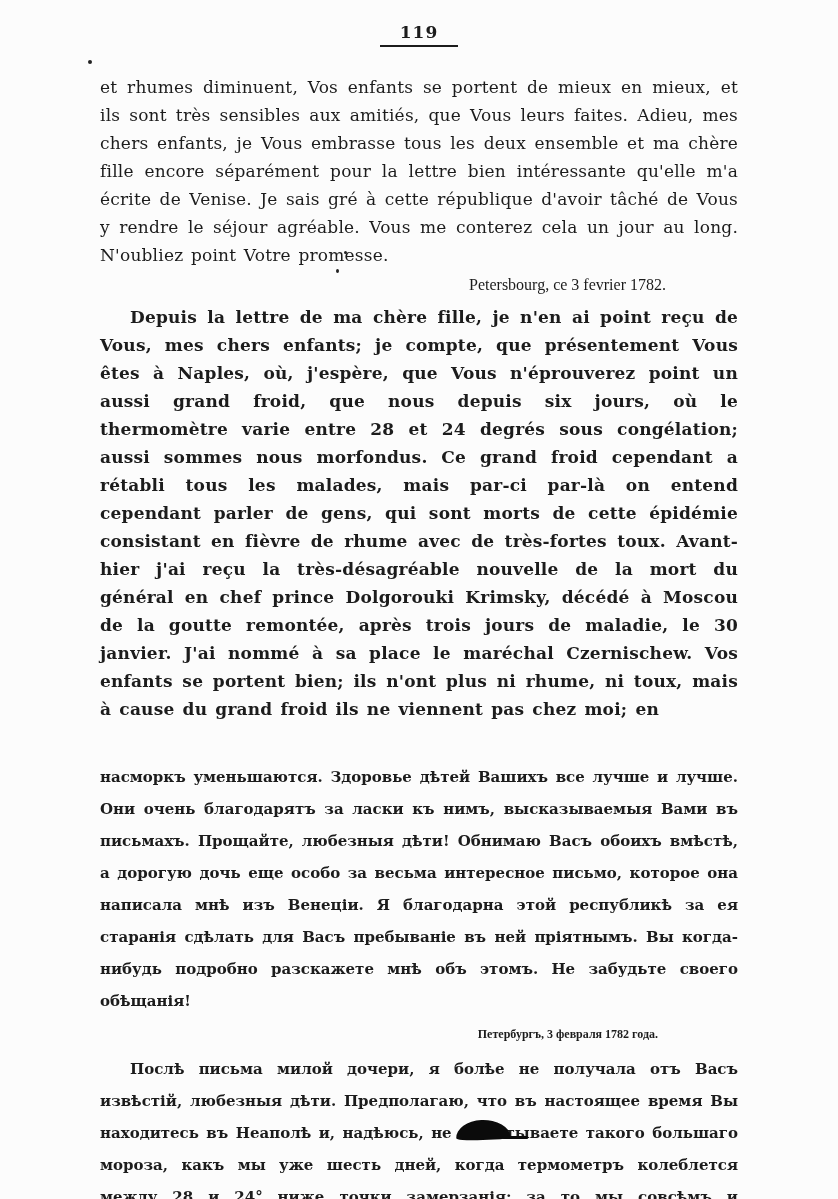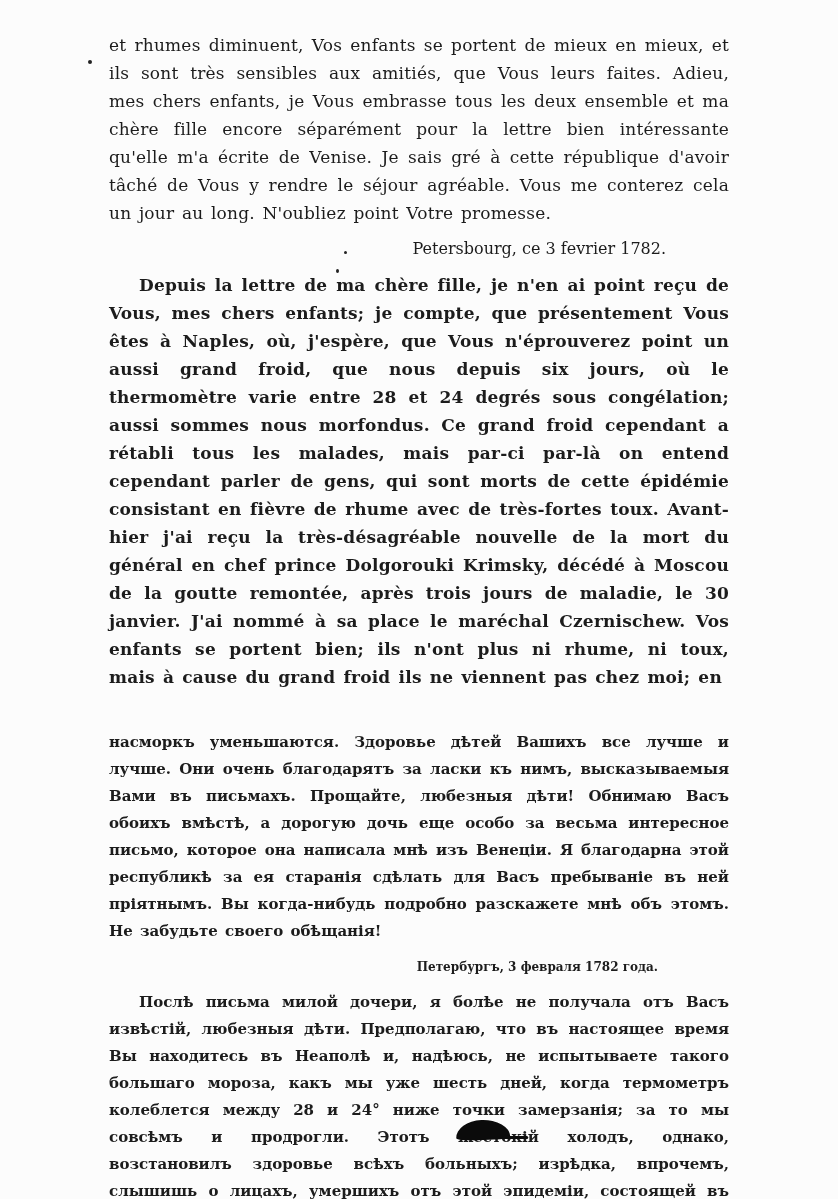--- a/index.html
+++ b/index.html
@@ -28,48 +28,49 @@
   }
   .page-number {
     display: inline-block;
     font-size: 17px;
     font-weight: bold;
     letter-spacing: 1px;
     padding: 0 20px 3px 20px;
     border-bottom: 2px solid var(--ink, #1c1c1c);
   }
   .para {
-    margin: 9px;
+    margin: 0;
     text-align: justify;
   }
   .french .para {
     font-size: 17px;
     line-height: 28px;
     letter-spacing: 0.2px;
     word-spacing: 2px;
   }
   .indent {
     text-indent: 30px;
     font-weight: bold;
   }
   .dateline {
     margin: 3px 0 5px 0;
     text-align: right;
+    font-family: Liberation Serif, serif;
   }
   .fr-dateline {
     font-size: 16px;
     padding-right: 72px;
     line-height: 26px;
   }
   .russian {
     margin-top: 38px;
   }
   .russian .para {
     font-size: 15px;
-    line-height: 27px;
+    line-height: 32px;
     font-weight: bold;
     word-spacing: 2px;
   }
   .ru-dateline {
     font-size: 12px;
     font-weight: bold;
     padding-right: 80px;
     line-height: 26px;
     margin: 4px 0 6px 0;
   }
@@ -101,20 +102,23 @@
   }
   .speck-1 { left: 88px;  top: 60px;  width: 4px; height: 4px; }
   .speck-2 { left: 344px; top: 251px; width: 3px; height: 3px; }
   .speck-3 { left: 336px; top: 269px; width: 3px; height: 4px; }
 </style>
 </head>
 <body style="--paper: #fcfcfc; --ink: #1c1c1c;">
 
 <div class="page">
 
+  <header class="page-header">
+    <span class="page-number">119</span>
+  </header>
 
   <section class="french">
     <p class="para">et rhumes diminuent, Vos enfants se portent de mieux en mieux, et ils sont très sensibles aux amitiés, que Vous leurs faites. Adieu, mes chers enfants, je Vous embrasse tous les deux ensemble et ma chère fille encore séparément pour la lettre bien intéressante qu'elle m'a écrite de Venise. Je sais gré à cette république d'avoir tâché de Vous y rendre le séjour agréable. Vous me conterez cela un jour au long. N'oubliez point Votre promesse.</p>
     <p class="dateline fr-dateline">Petersbourg, ce 3 fevrier 1782.</p>
     <p class="para indent">Depuis la lettre de ma chère fille, je n'en ai point reçu de Vous, mes chers enfants; je compte, que présentement Vous êtes à Naples, où, j'espère, que Vous n'éprouverez point un aussi grand froid, que nous depuis six jours, où le thermomètre varie entre 28 et 24 degrés sous congélation; aussi sommes nous morfondus. Ce grand froid cependant a rétabli tous les malades, mais par-ci par-là on entend cependant parler de gens, qui sont morts de cette épidémie consistant en fièvre de rhume avec de très-fortes toux. Avant-hier j'ai reçu la très-désagréable nouvelle de la mort du général en chef prince Dolgorouki Krimsky, décédé à Moscou de la goutte remontée, après trois jours de maladie, le 30 janvier. J'ai nommé à sa place le maréchal Czernischew. Vos enfants se portent bien; ils n'ont plus ni rhume, ni toux, mais à cause du grand froid ils ne viennent pas chez moi; en</p>
   </section>
 
   <section class="russian">
     <p class="para">насморкъ уменьшаются. Здоровье дѣтей Вашихъ все лучше и лучше. Они очень благодарятъ за ласки къ нимъ, высказываемыя Вами въ письмахъ. Прощайте, любезныя дѣти! Обнимаю Васъ обоихъ вмѣстѣ, а дорогую дочь еще особо за весьма интересное письмо, которое она написала мнѣ изъ Венеціи. Я благодарна этой республикѣ за ея старанія сдѣлать для Васъ пребываніе въ ней пріятнымъ. Вы когда-нибудь подробно разскажете мнѣ объ этомъ. Не забудьте своего обѣщанія!</p>
     <p class="dateline ru-dateline">Петербургъ, 3 февраля 1782 года.</p>

